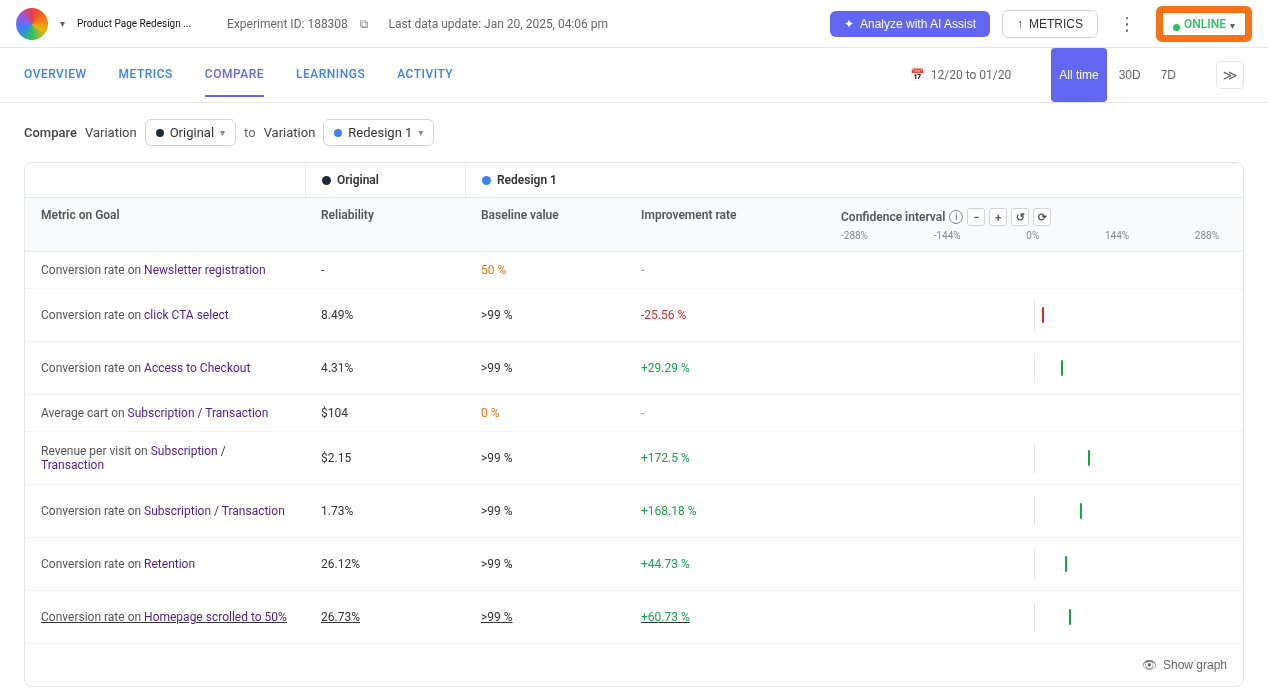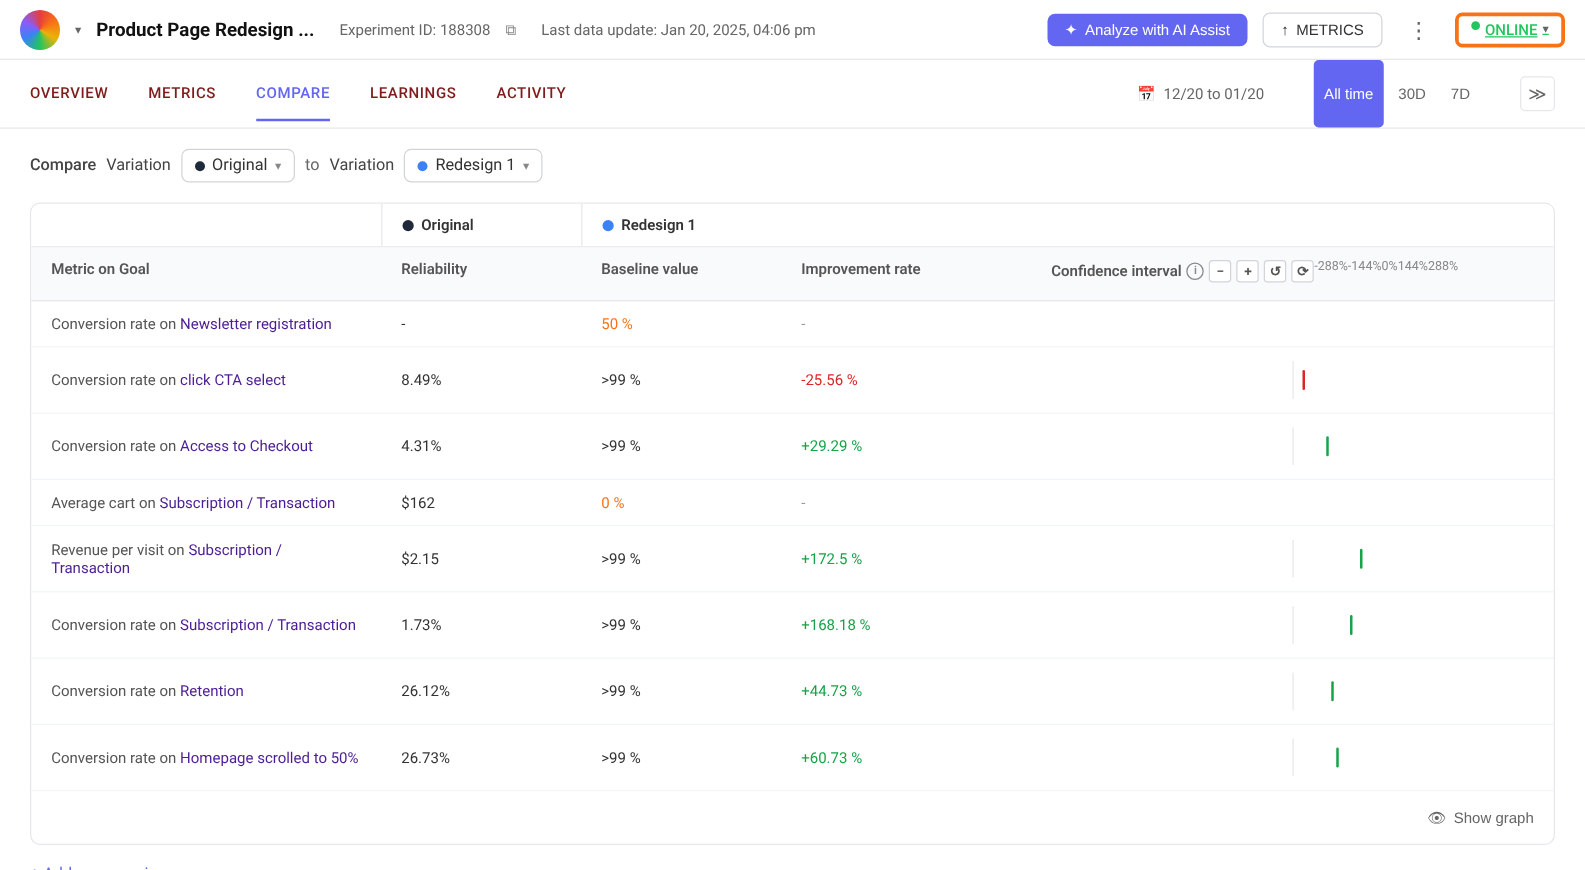--- a/index.html
+++ b/index.html
@@ -14,58 +14,58 @@
       border-bottom: 1px solid #e5e7eb;
       gap: 12px;
     }
     .logo {
       width: 32px; height: 32px;
       background: conic-gradient(from 0deg, #e53e3e, #f97316, #eab308, #22c55e, #3b82f6, #8b5cf6, #e53e3e);
       border-radius: 50%;
       flex-shrink: 0;
     }
     .header-chevron { color: #666; font-size: 10px; cursor: pointer; }
-    .page-title { font-weight: 700; font-size: 15px; color: #111; margin-right: 8px; }
+    .page-title { font-weight: 400; font-size: 10px; color: #111; margin-right: 24px; }
     .experiment-id { color: #666; font-size: 12px; }
     .copy-icon { color: #888; cursor: pointer; font-size: 12px; }
     .last-update { color: #666; font-size: 12px; margin-left: 8px; }
     .header-spacer { flex: 1; }
     .btn-ai {
       display: flex; align-items: center; gap: 6px;
       background: #6366f1; color: #fff; border: none;
       padding: 6px 14px; border-radius: 6px; cursor: pointer; font-size: 12px; font-weight: 500;
     }
     .btn-export {
       display: flex; align-items: center; gap: 6px;
       background: #fff; color: #333; border: 1px solid #d1d5db;
       padding: 6px 14px; border-radius: 6px; cursor: pointer; font-size: 12px; font-weight: 500;
     }
     .btn-more {
       background: none; border: none; cursor: pointer; font-size: 18px; color: #666; padding: 4px 8px;
     }
     .online-badge {
-      display: flex; align-items: flex-start; gap: 4px;
-      border: 3px solid #f97316; border-radius: 6px;
-      padding: 4px 10px; font-size: 12px; font-weight: 500; color: #22c55e; cursor: pointer; text-decoration: underline;
+      display: flex; align-items: flex-end; gap: 4px;
+      border: 7px solid #f97316; border-radius: 6px;
+      padding: 4px 10px; font-size: 12px; font-weight: 500; color: #22c55e; cursor: pointer;
     }
     .online-dot { width: 7px; height: 7px; background: #22c55e; border-radius: 50%; }
 
     
     .tabs {
       display: flex;
       align-items: center;
       padding: 0 24px;
       border-bottom: 1px solid #e5e7eb;
       gap: 32px;
     }
     .tab {
       padding: 14px 0;
       font-size: 12px;
       font-weight: 500;
-      color: #7f1d1d;
+      color: #3b82f6;
       cursor: pointer;
       border-bottom: 2px solid transparent;
       text-transform: uppercase;
       letter-spacing: 0.5px;
     }
     .tab.active {
       color: #6366f1;
       border-bottom: 2px solid #6366f1;
     }
     .tabs-spacer { flex: 1; }
@@ -121,21 +121,21 @@
       grid-template-columns: 280px 160px 160px 200px 1fr;
       background: #f9fafb;
       border-bottom: 1px solid #e5e7eb;
       font-size: 12px; font-weight: 600; color: #555;
     }
     .col-h {
       padding: 10px 16px;
     }
     .col-h-ci {
       padding: 10px 16px;
-      display: flex; flex-direction: row;
+      display: flex; flex-direction: column;
     }
     .ci-label-row {
       display: flex; align-items: center; gap: 4px; margin-bottom: 4px;
     }
     .ci-scale {
       display: flex; justify-content: space-between;
       font-size: 10px; color: #888; font-weight: 400; padding-right: 8px;
     }
     .info-icon {
       width: 14px; height: 14px; border-radius: 50%; border: 1px solid #888;
@@ -149,21 +149,21 @@
       font-size: 11px; color: #555;
     }
 
     
     .data-row {
       display: grid;
       grid-template-columns: 280px 160px 160px 200px 1fr;
       border-bottom: 1px solid #f1f5f9;
       align-items: center;
     }
-    .data-row:last-child { border-bottom: none; }
+    .data-row:last-child { border-bottom: none; text-decoration: underline; }
     .cell {
       padding: 11px 16px;
       font-size: 12px; color: #333;
     }
     .metric-name { color: #555; }
     .metric-link { color: #4c1d95; text-decoration: none; cursor: pointer; }
     .val-green { color: #16a34a; }
     .val-red { color: #dc2626; }
     .val-orange { color: #f97316; }
     .val-dash { color: #999; }
@@ -347,21 +347,21 @@
           <div class="cell"><span class="val-green">+29.29 %</span></div>
           <div class="cell">
             <div class="ci-bar-area">
               <div style="position: absolute; left: 50%; width: 1px; height: 100%; background: rgb(229, 231, 235);"></div>
               <div class="ci-marker" style="left: 57%; background: rgb(22, 163, 74);"></div>
             </div>
           </div>
         </div>
         <div class="data-row">
           <div class="cell metric-name"><span>Average cart on </span><a class="metric-link">Subscription / Transaction</a></div>
-          <div class="cell">$162</div>
+          <div class="cell">$104</div>
           <div class="cell"><span class="val-orange">0 %</span></div>
           <div class="cell"><span class="val-dash">-</span></div>
           <div class="cell"></div>
         </div>
         <div class="data-row">
           <div class="cell metric-name"><span>Revenue per visit on </span><a class="metric-link">Subscription / Transaction</a></div>
           <div class="cell">$2.15</div>
           <div class="cell">&gt;99 %</div>
           <div class="cell"><span class="val-green">+172.5 %</span></div>
           <div class="cell">

